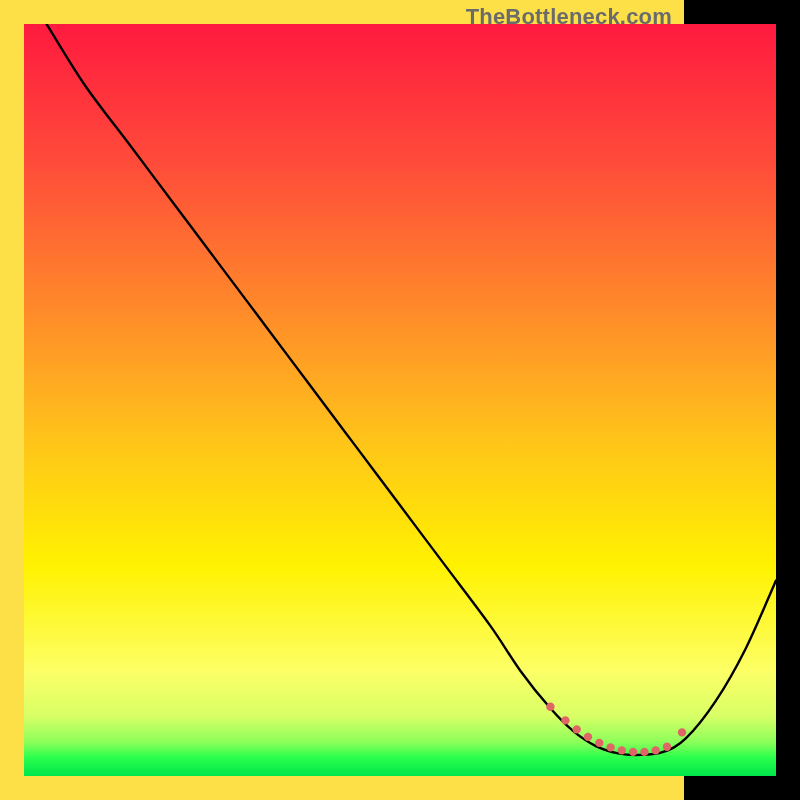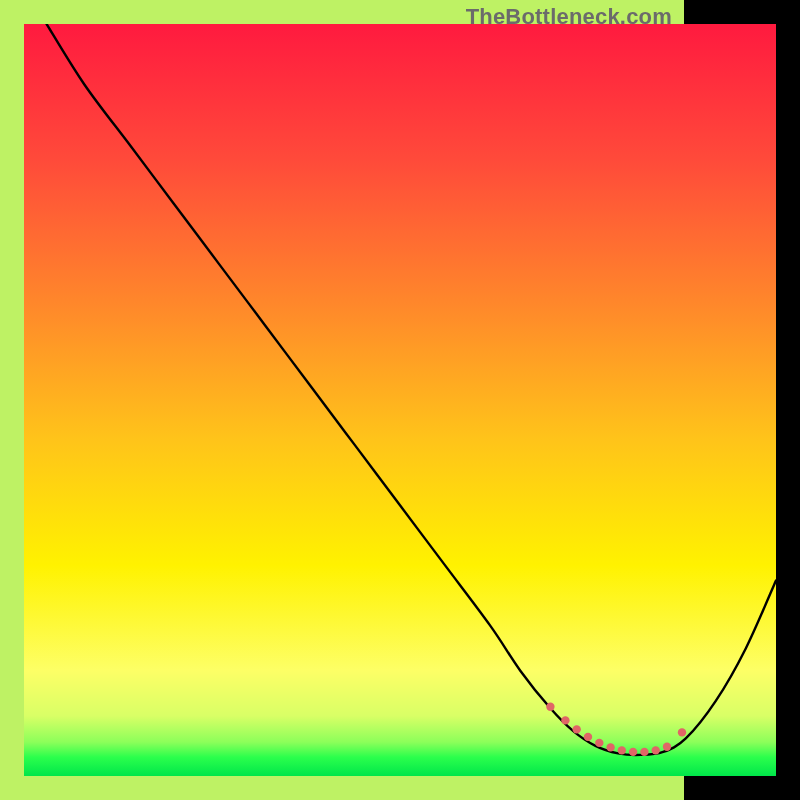--- a/index.html
+++ b/index.html
@@ -9,21 +9,21 @@
     height: 800px;
     background: #000;
     overflow: hidden;
   }
   .frame {
     position: absolute;
     left: 0;
     top: 0;
     width: 684px;
     height: 800px;
-    background: #bef264;
+    background: #fde047;
   }
   .plot {
     position: absolute;
     left: 24px;
     top: 24px;
     width: 752px;
     height: 752px;
     overflow: hidden;
   }
   .watermark {

